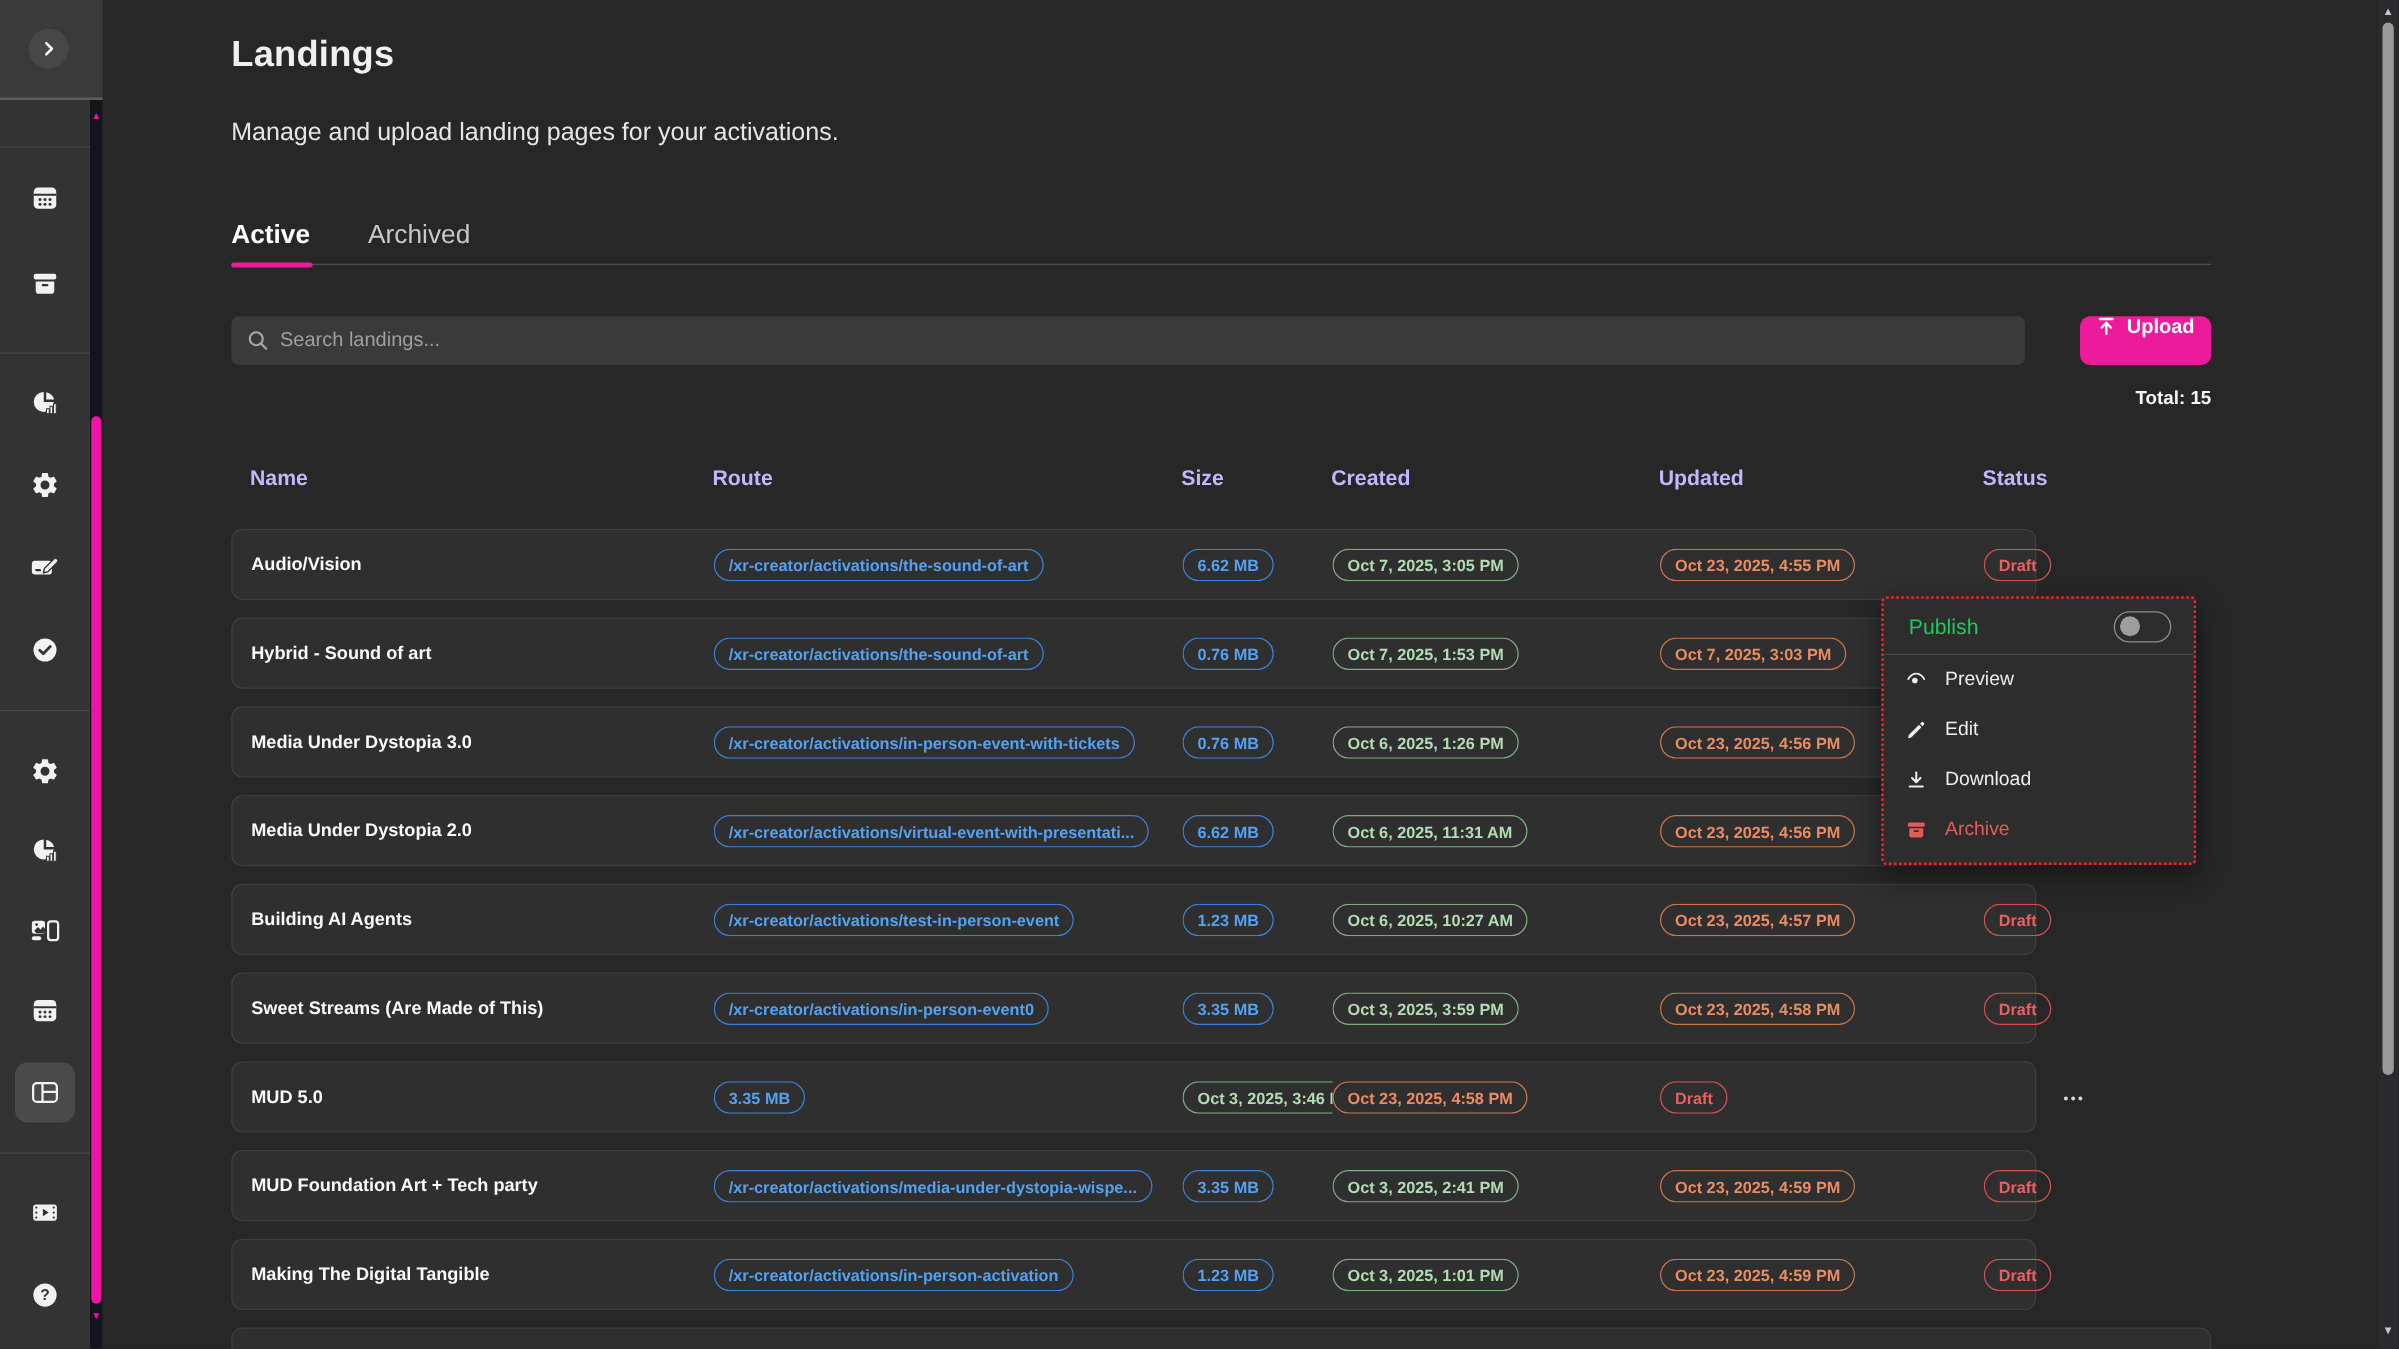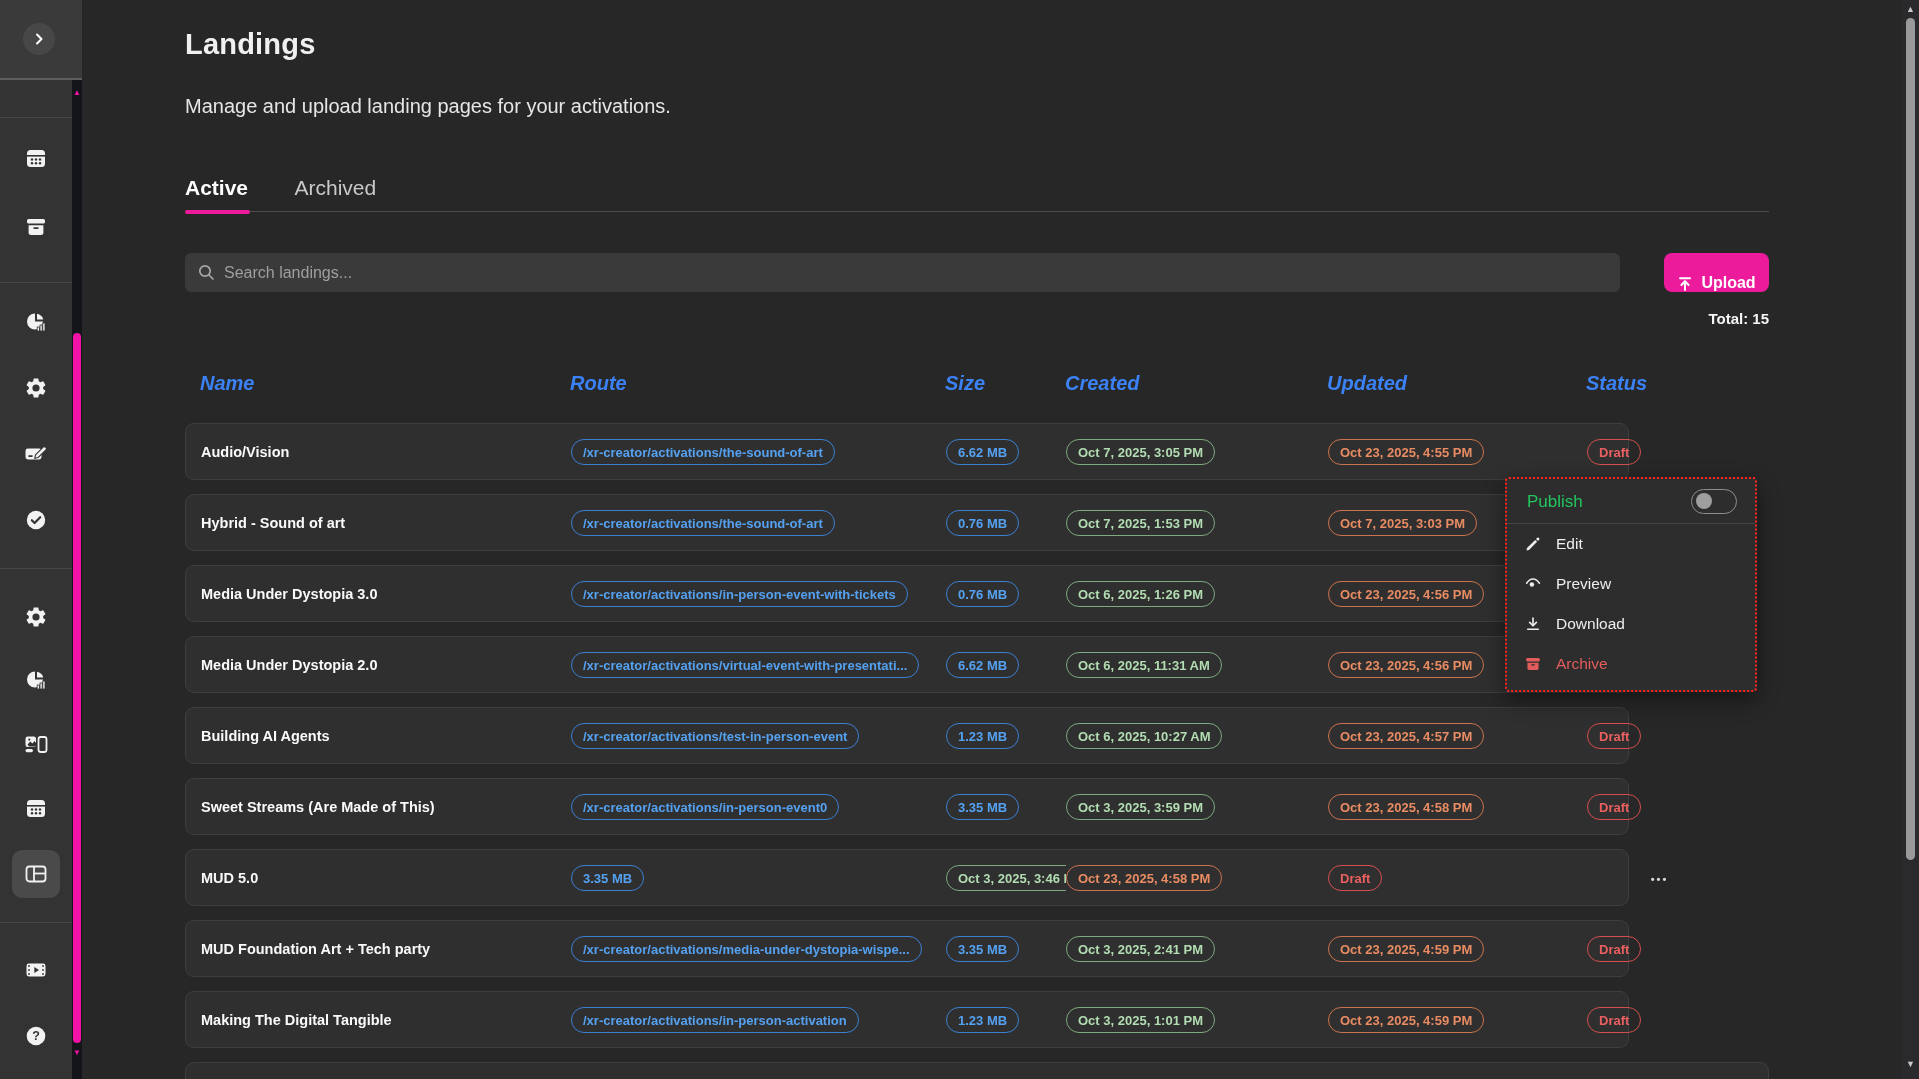--- a/index.html
+++ b/index.html
@@ -34,26 +34,26 @@
   .tabs { position:absolute; left:103px; top:176px; width:1584px; height:36px; border-bottom:1px solid #4c4c4c; }
   .tab { position:relative; display:inline-block; margin-right:42px; font-size:21px; padding-bottom:12px; cursor:pointer; }
   .tab.active { font-weight:700; color:#ffffff; }
   .tab.inactive { color:#c9c9c9; }
   .tab.active::after { content:""; position:absolute; left:0; right:-2px; bottom:-2px; height:4px; border-radius:3px; background:#ec1b9c; }
 
   .search-row { position:absolute; left:103px; top:253px; width:1584px; height:39px; }
   .search-box { position:absolute; left:0; top:0; width:1435px; height:39px; background:#3a3a3a; border-radius:6px; display:flex; align-items:center; padding:0 13px; }
   .search-box input { background:transparent; border:none; outline:none; color:#e8e8e8; font-size:16px; margin-left:9px; width:1200px; font-family:inherit; }
   .search-box input::placeholder { color:#9f9f9f; }
-  .upload-btn { position:absolute; right:0; top:0; width:105px; height:39px; background:#ec1b9c; border:none; border-radius:8px; color:#ffffff; font-size:16px; font-weight:700; display:flex; align-items:flex-end; justify-content:center; gap:8px; cursor:pointer; font-family:inherit; }
+  .upload-btn { position:absolute; right:0; top:0; width:105px; height:39px; background:#ec1b9c; border:none; border-radius:8px; color:#ffffff; font-size:16px; font-weight:700; display:flex; align-items:flex-start; justify-content:center; gap:8px; cursor:pointer; font-family:inherit; }
 
   .total { position:absolute; left:103px; top:310px; width:1584px; text-align:right; font-size:15px; font-weight:700; color:#f5f5f5; }
 
   .grid-cols { display:grid; grid-template-columns:370px 375px 120px 262px 259px 145px 1fr; align-items:center; padding-left:15px; padding-right:12px; }
-  .table-head { position:absolute; left:103px; top:370px; width:1584px; height:26px; font-size:20px; font-weight:700; color:#3b82f6;font-style:italic; }
+  .table-head { position:absolute; left:103px; top:370px; width:1584px; height:26px; font-size:17px; font-weight:700; color:#c4b5fd; }
   .rows { position:absolute; left:103px; top:423px; width:1584px; }
   .row { width:1444px; height:57px; background:#2f2f2f; border:1px solid #3e3e3e; border-radius:9px; margin-bottom:14px; }
   .row-partial { width:1584px; height:30px; background:#2f2f2f; border:1px solid #3e3e3e; border-radius:9px; }
   .cell { overflow:hidden; white-space:nowrap; }
   .cell.name { font-size:14.5px; font-weight:700; color:#fafafa; }
   .pill { display:inline-block; font-size:13px; font-weight:700; line-height:1; padding:6px 11px 5px; border-radius:999px; border:1.5px solid; white-space:nowrap; }
   .pill.blue   { color:#55a1f1; border-color:#3c7fd4; }
   .pill.green  { color:#b2dcb2; border-color:#7fa97f; }
   .pill.orange { color:#e98c63; border-color:#c9744c; }
   .pill.red    { color:#ea5f5f; border-color:#d44f4f; }
@@ -342,31 +342,31 @@
 
 <div class="context-menu">
   <div class="menu-publish">
     <span class="menu-publish-label">Publish</span>
     <div class="toggle">
         <div class="toggle-knob"></div>
       </div>
   </div>
   <div class="menu-item">
     <svg width="18" height="18" viewBox="0 0 24 24">
+        <path d="M3.5 11c2.3-3.9 5.8-5.8 8.5-5.8S18.2 7.1 20.5 11" fill="none" stroke="#ededed" stroke-width="2" stroke-linecap="round"></path>
+        <circle cx="10.5" cy="12.5" r="3" fill="#ededed"></circle>
+      </svg>
+    <span>Preview</span>
+  </div>
+  <div class="menu-item">
+    <svg width="18" height="18" viewBox="0 0 24 24">
         <path d="M4 17.4 L14.9 6.5 l2.6 2.6 L6.6 20 l-3.3 0.7 z" fill="#ededed"></path>
         <path d="M16 5.4 l1.6-1.6 a1.4 1.4 0 0 1 2 0 l0.6 0.6 a1.4 1.4 0 0 1 0 2 L18.6 8z" fill="#ededed"></path>
       </svg>
     <span>Edit</span>
-  </div>
-  <div class="menu-item">
-    <svg width="18" height="18" viewBox="0 0 24 24">
-        <path d="M3.5 11c2.3-3.9 5.8-5.8 8.5-5.8S18.2 7.1 20.5 11" fill="none" stroke="#ededed" stroke-width="2" stroke-linecap="round"></path>
-        <circle cx="10.5" cy="12.5" r="3" fill="#ededed"></circle>
-      </svg>
-    <span>Preview</span>
   </div>
   <div class="menu-item">
     <svg width="18" height="18" viewBox="0 0 24 24">
         <line x1="12" y1="4" x2="12" y2="14" stroke="#ededed" stroke-width="2.2" stroke-linecap="round"></line>
         <polyline points="7.5,9.8 12,14.3 16.5,9.8" fill="none" stroke="#ededed" stroke-width="2.2" stroke-linecap="round" stroke-linejoin="round"></polyline>
         <line x1="5" y1="19" x2="19" y2="19" stroke="#ededed" stroke-width="2.2" stroke-linecap="round"></line>
       </svg>
     <span>Download</span>
   </div>
   <div class="menu-item danger">

